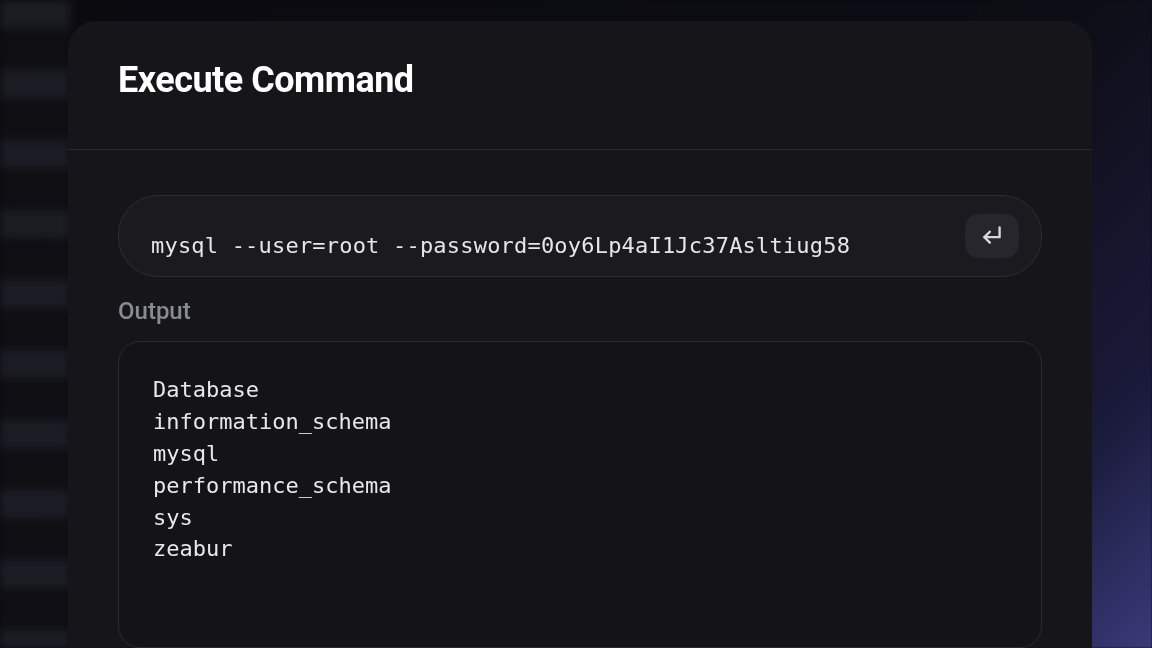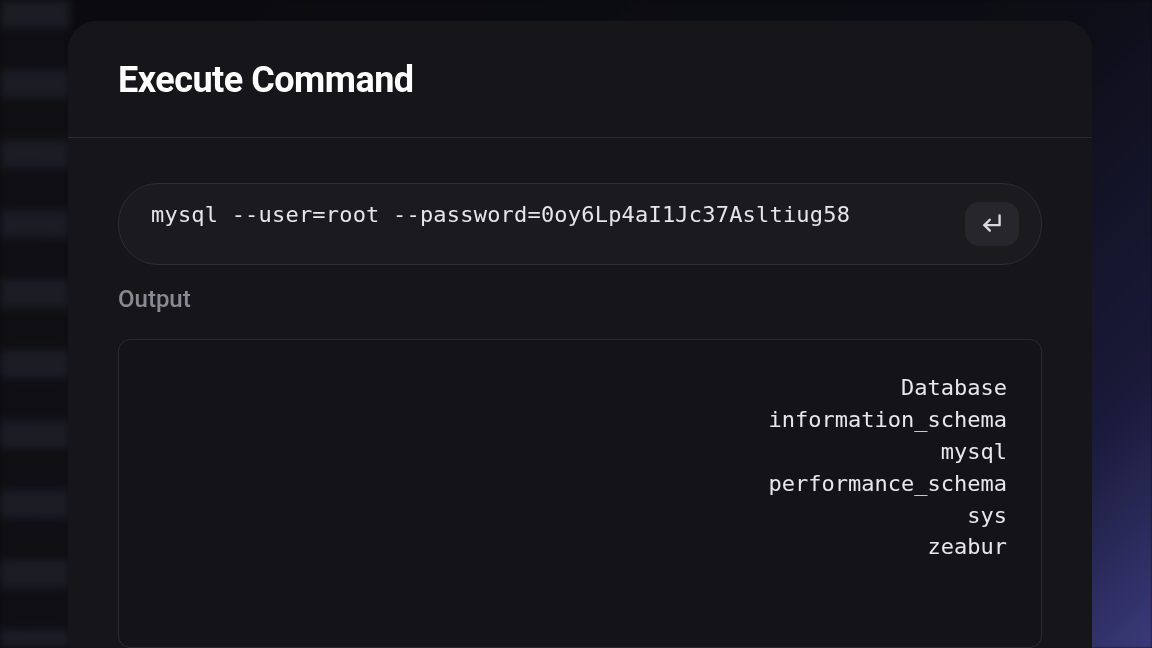--- a/index.html
+++ b/index.html
@@ -48,41 +48,41 @@
       right: 60px;
       bottom: 0;
       background: #16161a;
       border-radius: 28px 28px 0 0;
       display: flex;
       flex-direction: column;
       overflow: hidden;
     }
 
     .modal-header {
-      padding: 38px 50px 36px 50px;
+      padding: 38px 50px 48px 50px;
       border-bottom: 1px solid #2a2a30;
     }
 
     .modal-title {
       color: #ffffff;
       font-size: 36px;
       font-weight: 700;
       letter-spacing: -0.5px;
     }
 
     .modal-body {
       padding: 45px 50px 0 50px;
       flex: 1;
       display: flex;
       flex-direction: column;
     }
 
     .command-row {
       display: flex;
-      align-items: flex-start;
+      align-items: flex-end;
       gap: 18px;
       background: #1a1a1f;
       border: 1px solid #2e2e34;
       border-radius: 40px;
       padding: 18px 22px 18px 32px;
     }
 
     .command-input {
       flex: 1;
       background: transparent;
@@ -126,28 +126,27 @@
     }
 
     .output-label {
       margin-top: 20px;
       color: #8a8a92;
       font-size: 24px;
       font-weight: 500;
     }
 
     .output-box {
-      margin-top: 26px;
+      margin-top: 16px;
       background: #141418;
       border: 1px solid #2a2a30;
-      border-radius: 12px;
+      border-radius: 22px;
       padding: 32px 34px;
       flex: 1;
       overflow: hidden;
-      text-align: right;
     }
 
     .output-text {
       color: #e8e8ec;
       font-family: "SF Mono", "Menlo", "Consolas", monospace;
       font-size: 22px;
       line-height: 1.45;
       white-space: pre;
     }
   </style>

